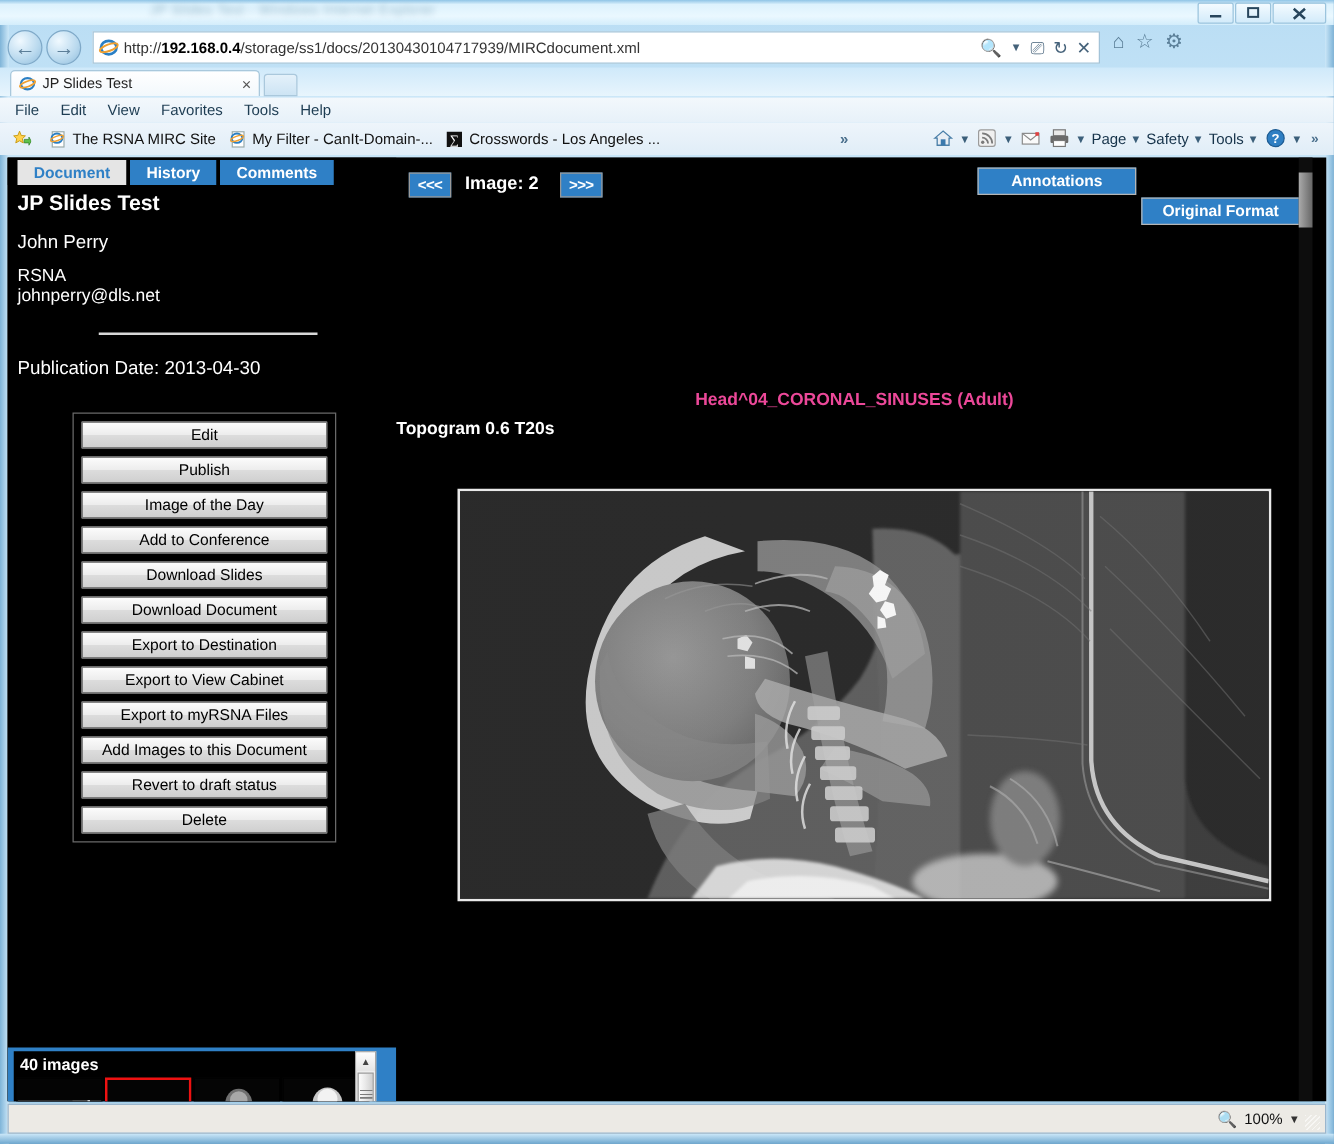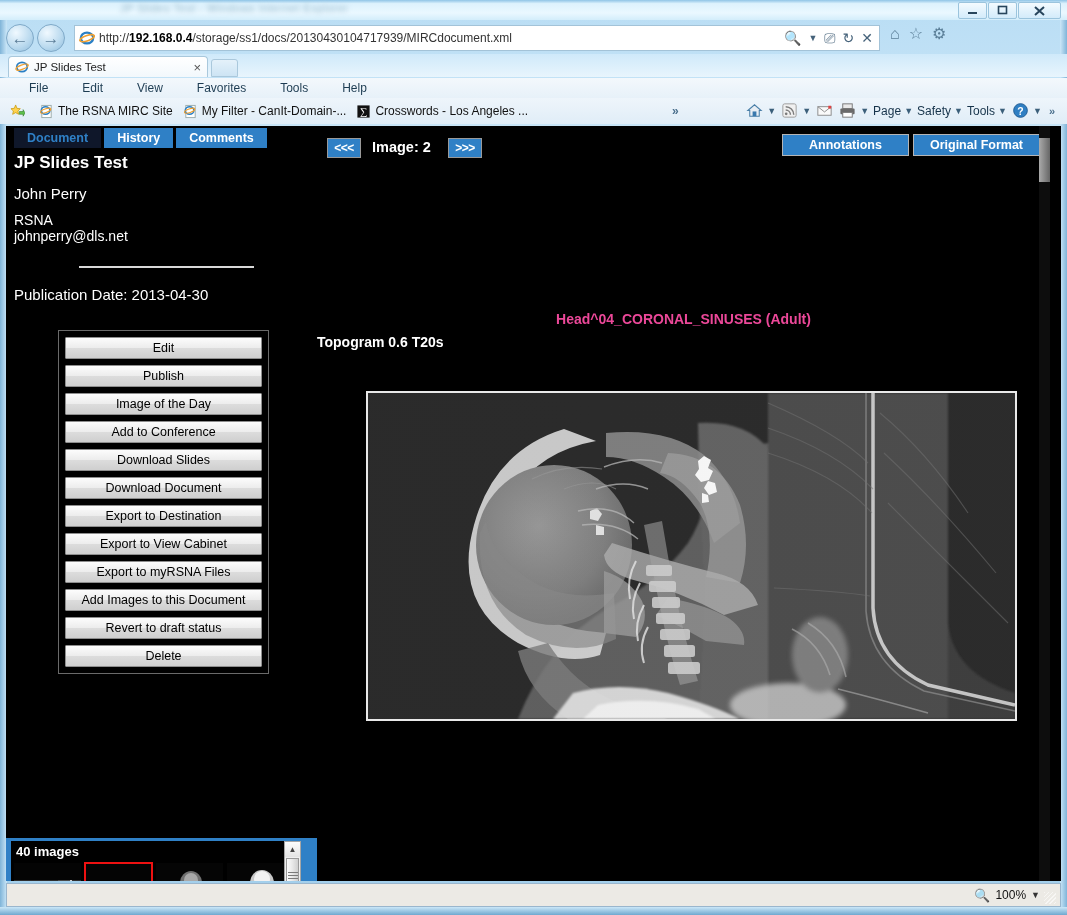--- a/index.html
+++ b/index.html
@@ -105,21 +105,21 @@
     background: linear-gradient(180deg,#e4f1fa,#cde4f4);
     border:1px solid #aac8dc; border-radius:3px 3px 0 0;
   }
 
   
   #menubar {
     position:absolute; left:0; top:78px; width:1067px; height:20px;
     background: linear-gradient(180deg,#f3f8fc,#e7f1f9);
     display:flex; align-items:center; padding-left:12px;
   }
-  .menuitem { font-size:12px; color:#1d3c52; margin-right:17px;margin-left:17px; }
+  .menuitem { font-size:12px; color:#1d3c52; margin-right:17px; }
 
   
   #favbar {
     position:absolute; left:0; top:98px; width:1067px; height:26px;
     background: linear-gradient(180deg,#eef5fb,#e0edf7);
     display:flex; align-items:center; padding-left:10px;
   }
   .fav { display:flex; align-items:center; margin-right:10px; font-size:12px; color:#111; }
   .fav .fi { width:15px; height:15px; margin-right:4px; }
   #fav-chev { position:absolute; left:672px; top:6px; font-size:12px; color:#4a6f8c; font-weight:bold;}
@@ -145,21 +145,21 @@
     display:flex; align-items:flex-end; padding-left:8px;
     background:#000;
   }
   .doctab {
     height:20px; padding:0 13px;
     display:flex; align-items:center; justify-content:center;
     font-size:12.5px; font-weight:bold;
     background:#2f80c6; color:#fff;
     margin-right:3px;
   }
-  .doctab.active { background:#0f172a; color:#2f80c6;margin-top:37px; }
+  .doctab.active { background:#e5e5e5; color:#2f80c6;margin-top:37px; }
 
   #docinfo { position:absolute; left:0; top:22px; width:305px; padding:0 8px; color:#fff; }
   #doc-title { font-size:17px; font-weight:bold; margin:5px 0 12px 0; }
   #doc-author { font-size:15px; margin-bottom:10px; }
   #doc-affil { font-size:14px; }
   #doc-email { font-size:14px; }
   #hrule {
     width:175px; height:0; border-top:2px solid #d8d8d8;
     margin:22px auto 18px 65px;
   }
@@ -237,21 +237,21 @@
     position:absolute; left:55px; top:13px;
     font-size:14.5px; font-weight:bold; color:#fff;
   }
   .topbtn {
     position:absolute; top:8px; height:22px;
     background:#2f80c6; color:#fff; border:1px solid #b5b5b5;
     font-size:12.5px; font-weight:bold;
     display:flex; align-items:center; justify-content:center;
   }
   #annobtn { left:465px; width:127px; }
-  #origbtn { left:596px; width:127px; }
+  #origbtn { left:596px; width:127px;margin-top:24px; }
 
   #caption1 {
     position:absolute; left:0; top:185px; width:733px;
     text-align:center; font-size:14px; font-weight:bold; color:#ec4899;
   }
   #caption2 {
     position:absolute; left:0; top:208px; width:733px;
     text-align:left; font-size:14px; font-weight:bold; color:#fff;
   }
   #mainimage {

